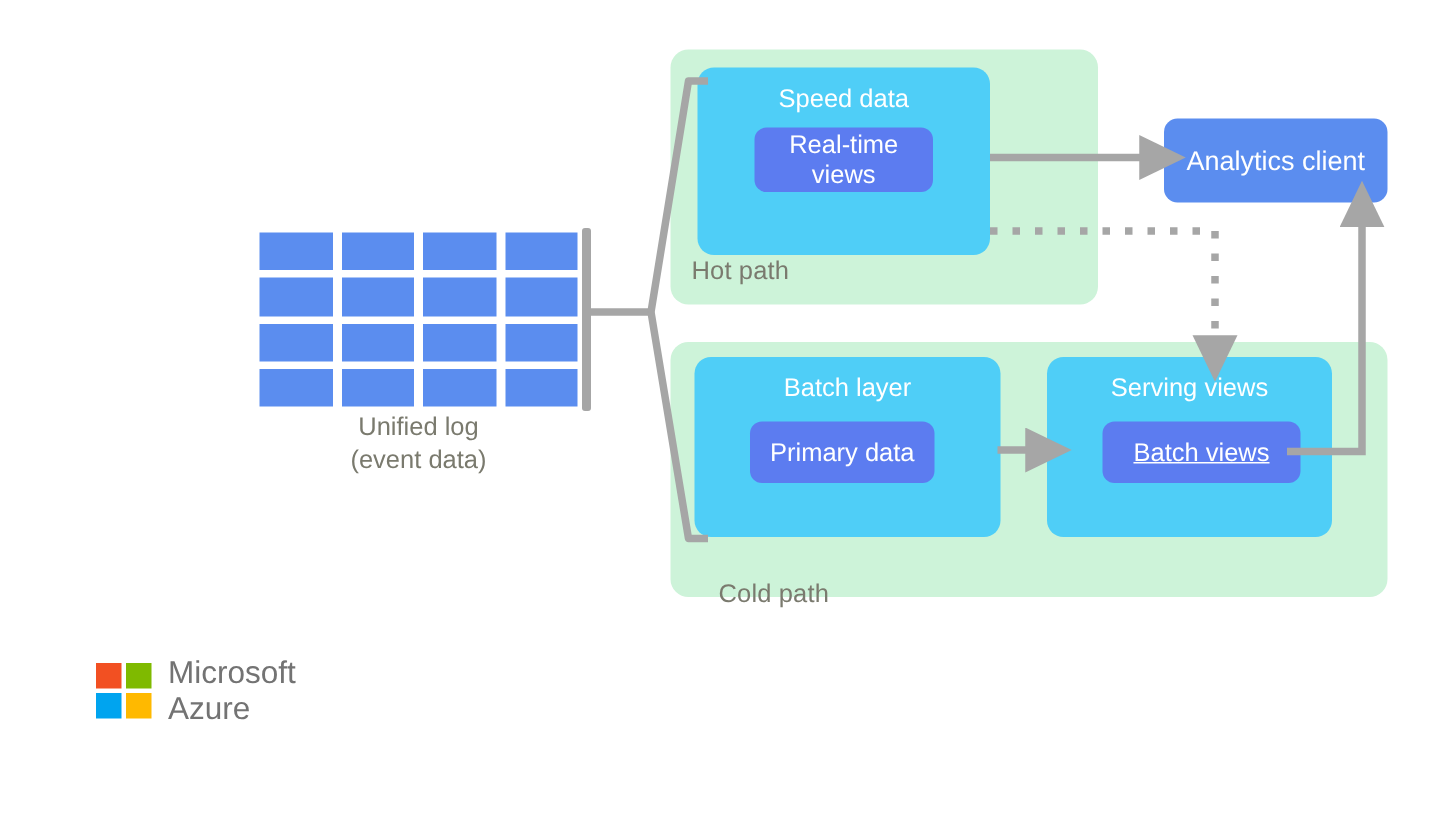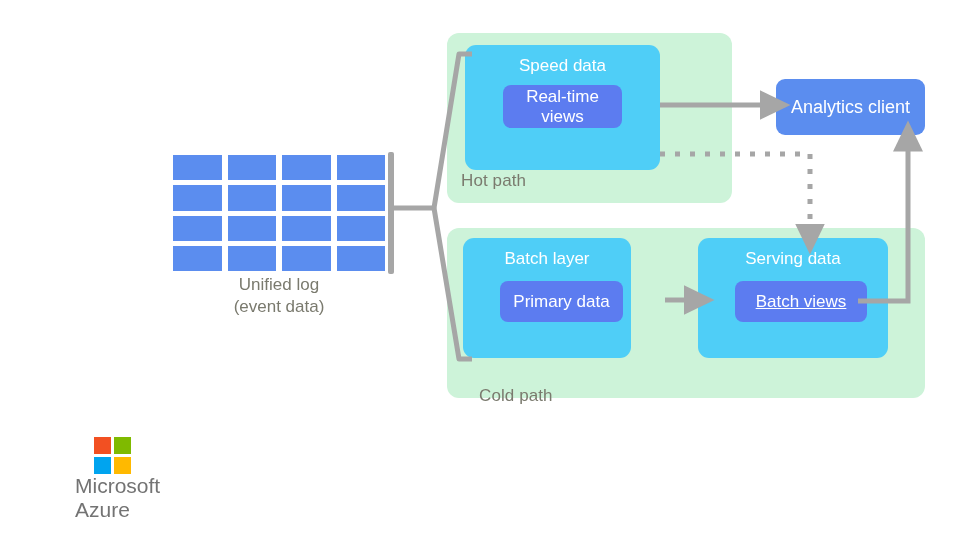--- a/index.html
+++ b/index.html
@@ -110,21 +110,20 @@
     pointer-events: none;
   }
 
   
   #azure-logo {
     position: absolute;
     left: 64px;
     top: 437px;
     display: flex;
     align-items: center;
-    flex-direction: column;
   }
   #ms-logo-squares {
     display: grid;
     grid-template-columns: 17px 17px;
     grid-template-rows: 17px 17px;
     gap: 3px;
   }
   .ms-sq-red    { background: #F25022; }
   .ms-sq-green  { background: #7FBA00; }
   .ms-sq-blue   { background: #00A4EF; }
@@ -179,28 +178,28 @@
 
   <div class="abs inner-box" style="left:503px; top:85px; width:119px; height:43px; flex-direction:column;justify-content:center;">
     <span>Real-time</span>
     <span>views</span>
   </div>
 
   <div class="abs path-container" style="left:447px; top:228px; width:478px; height:170px;">
     <div class="path-label" style="left:32px; top:138px;margin-top:20px;">Cold path</div>
   </div>
 
-  <div class="abs layer-box" style="left:463px; top:238px; width:168px; height:120px;">
+  <div class="abs layer-box" style="left:463px; top:238px; width:204px; height:120px;">
     <div class="layer-title">Batch layer</div>
   </div>
 
   <div class="abs inner-box" style="left:500px; top:281px; width:123px; height:41px;">Primary data</div>
 
   <div class="abs layer-box" style="left:698px; top:238px; width:190px; height:120px;">
-    <div class="layer-title">Serving data</div>
+    <div class="layer-title">Serving views</div>
   </div>
 
   <div class="abs inner-box" style="left:735px; top:281px; width:132px; height:41px;text-decoration:underline;">Batch views</div>
 
   <div class="abs node-box" style="left:776px; top:79px; width:149px; height:56px;">Analytics client</div>
 
   <svg id="connectors" viewBox="0 0 958 542">
     <defs>
       <marker id="arrowSolid" markerWidth="9" markerHeight="9" refX="0.5" refY="3" orient="auto" markerUnits="strokeWidth">
         <path d="M0,0 L0,6 L6.2,3 z" fill="#A6A6A6"></path>

